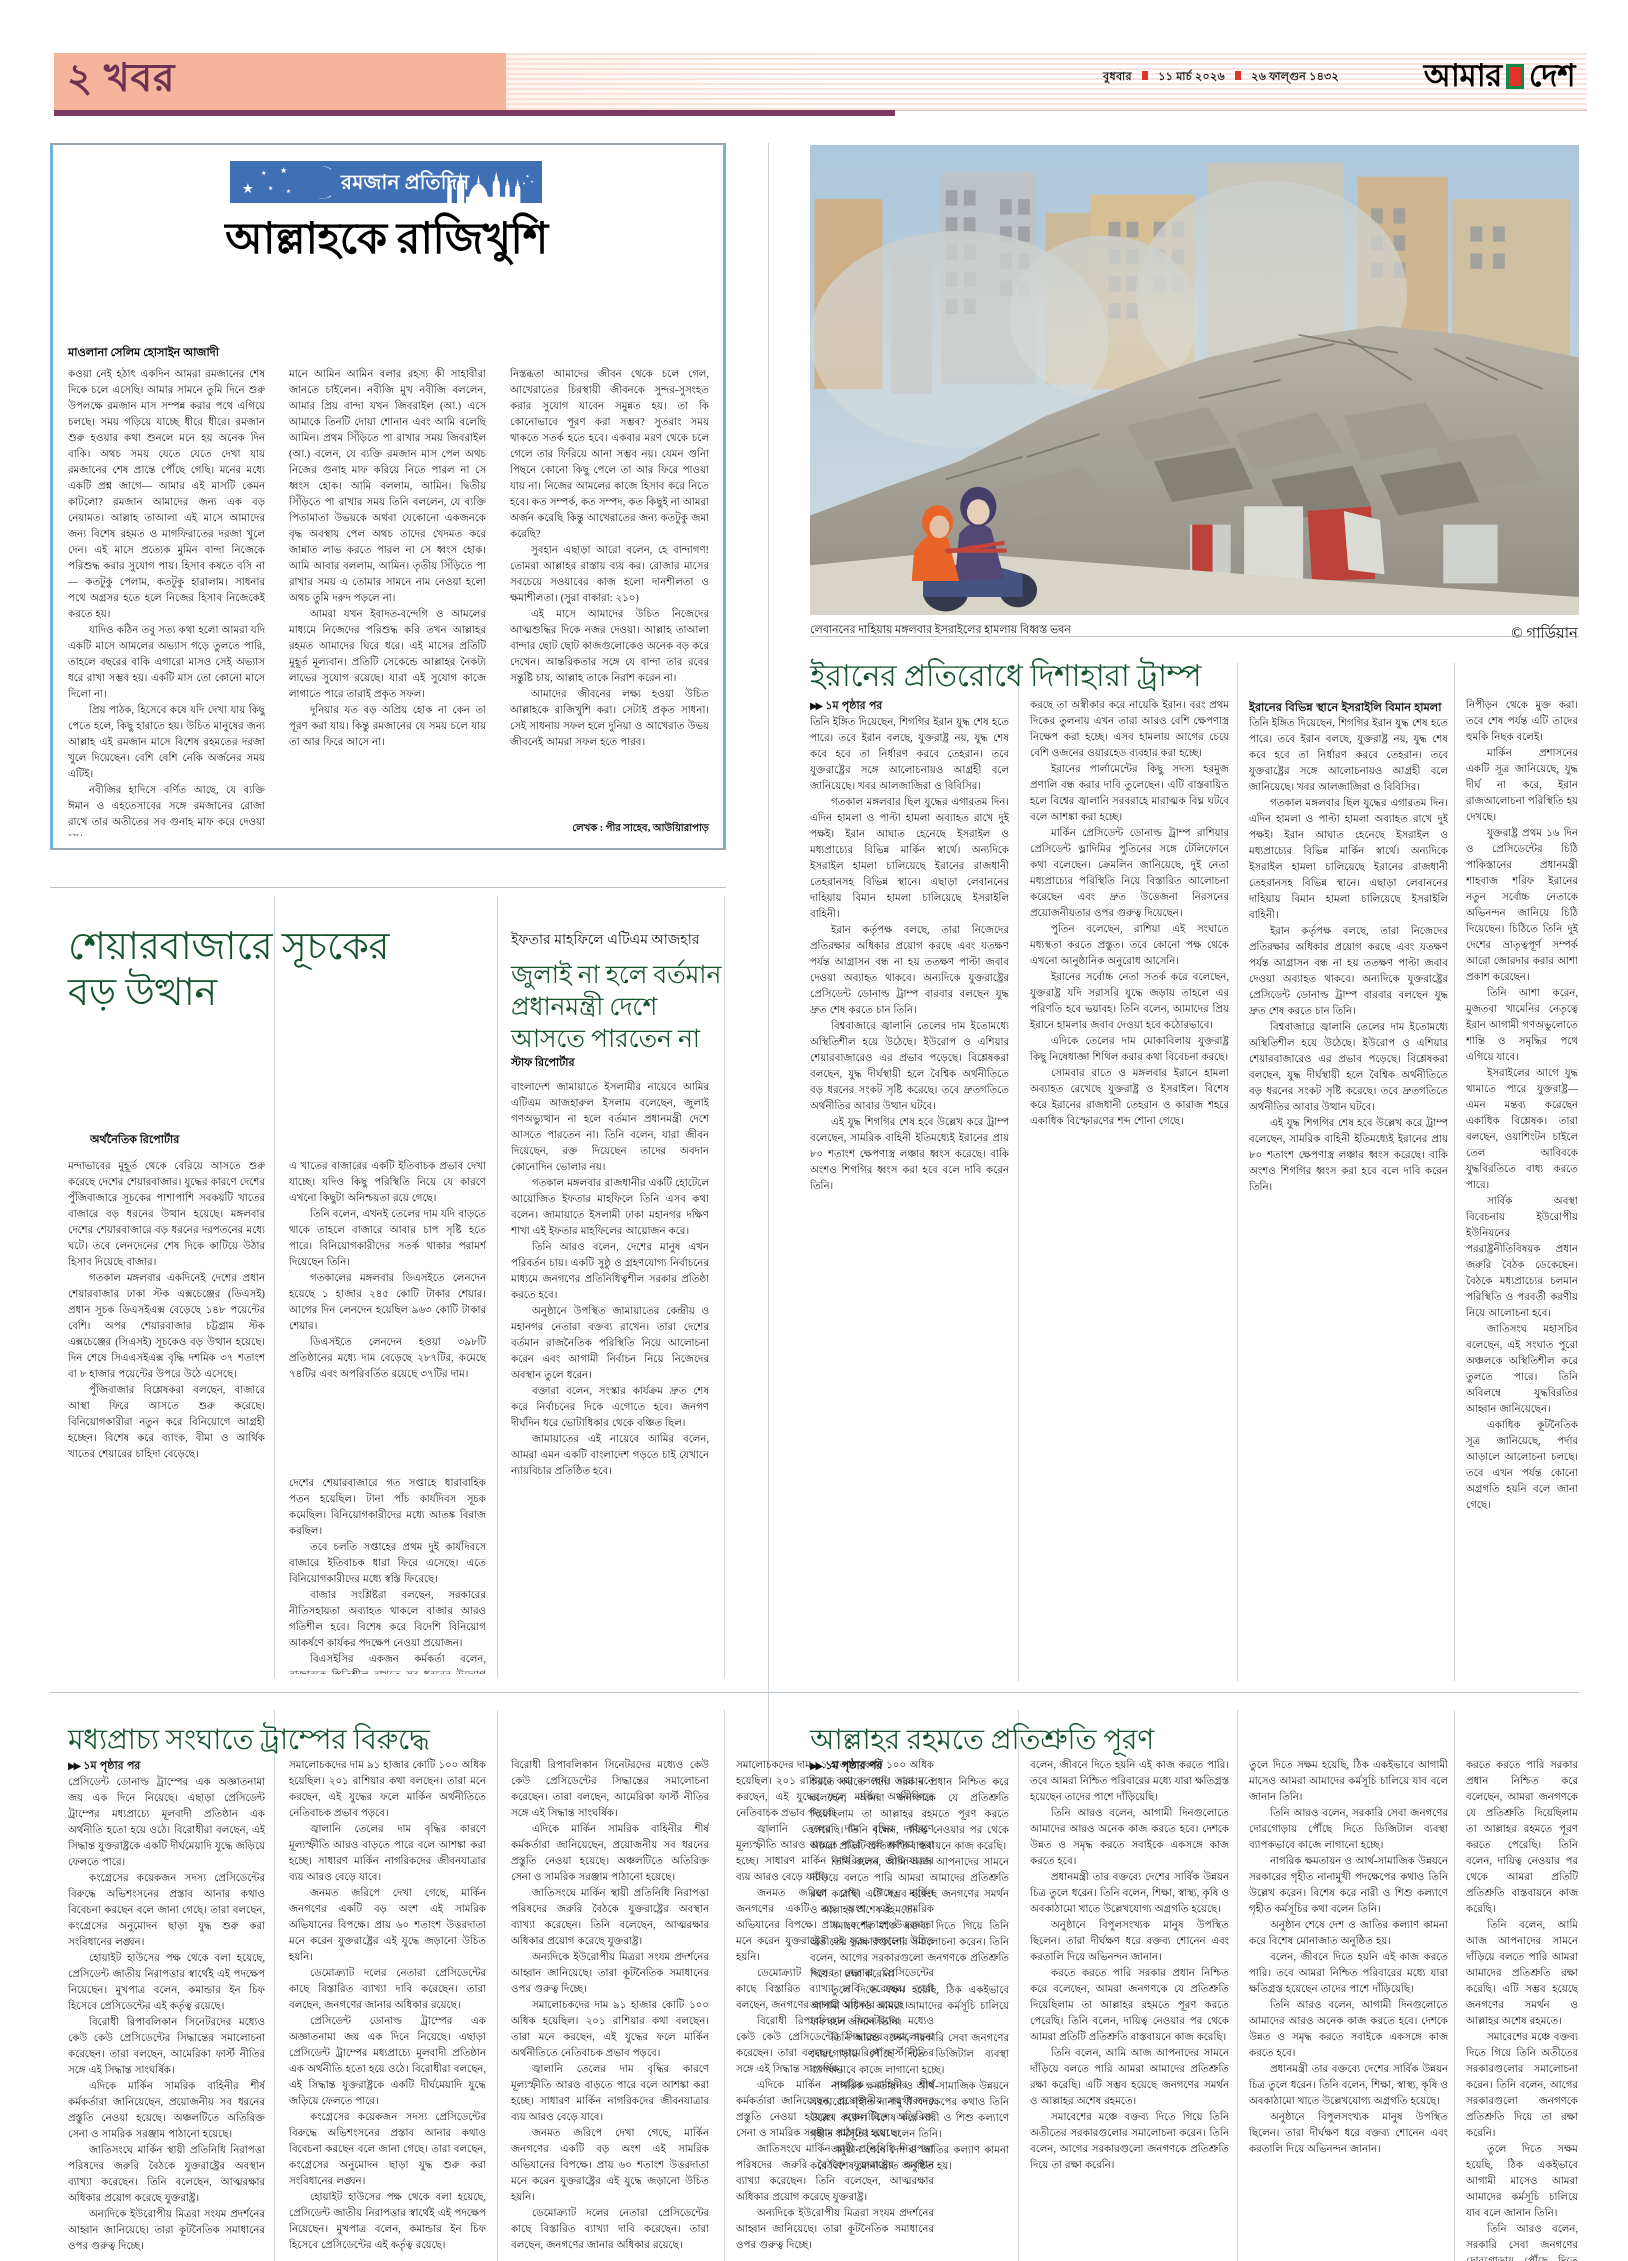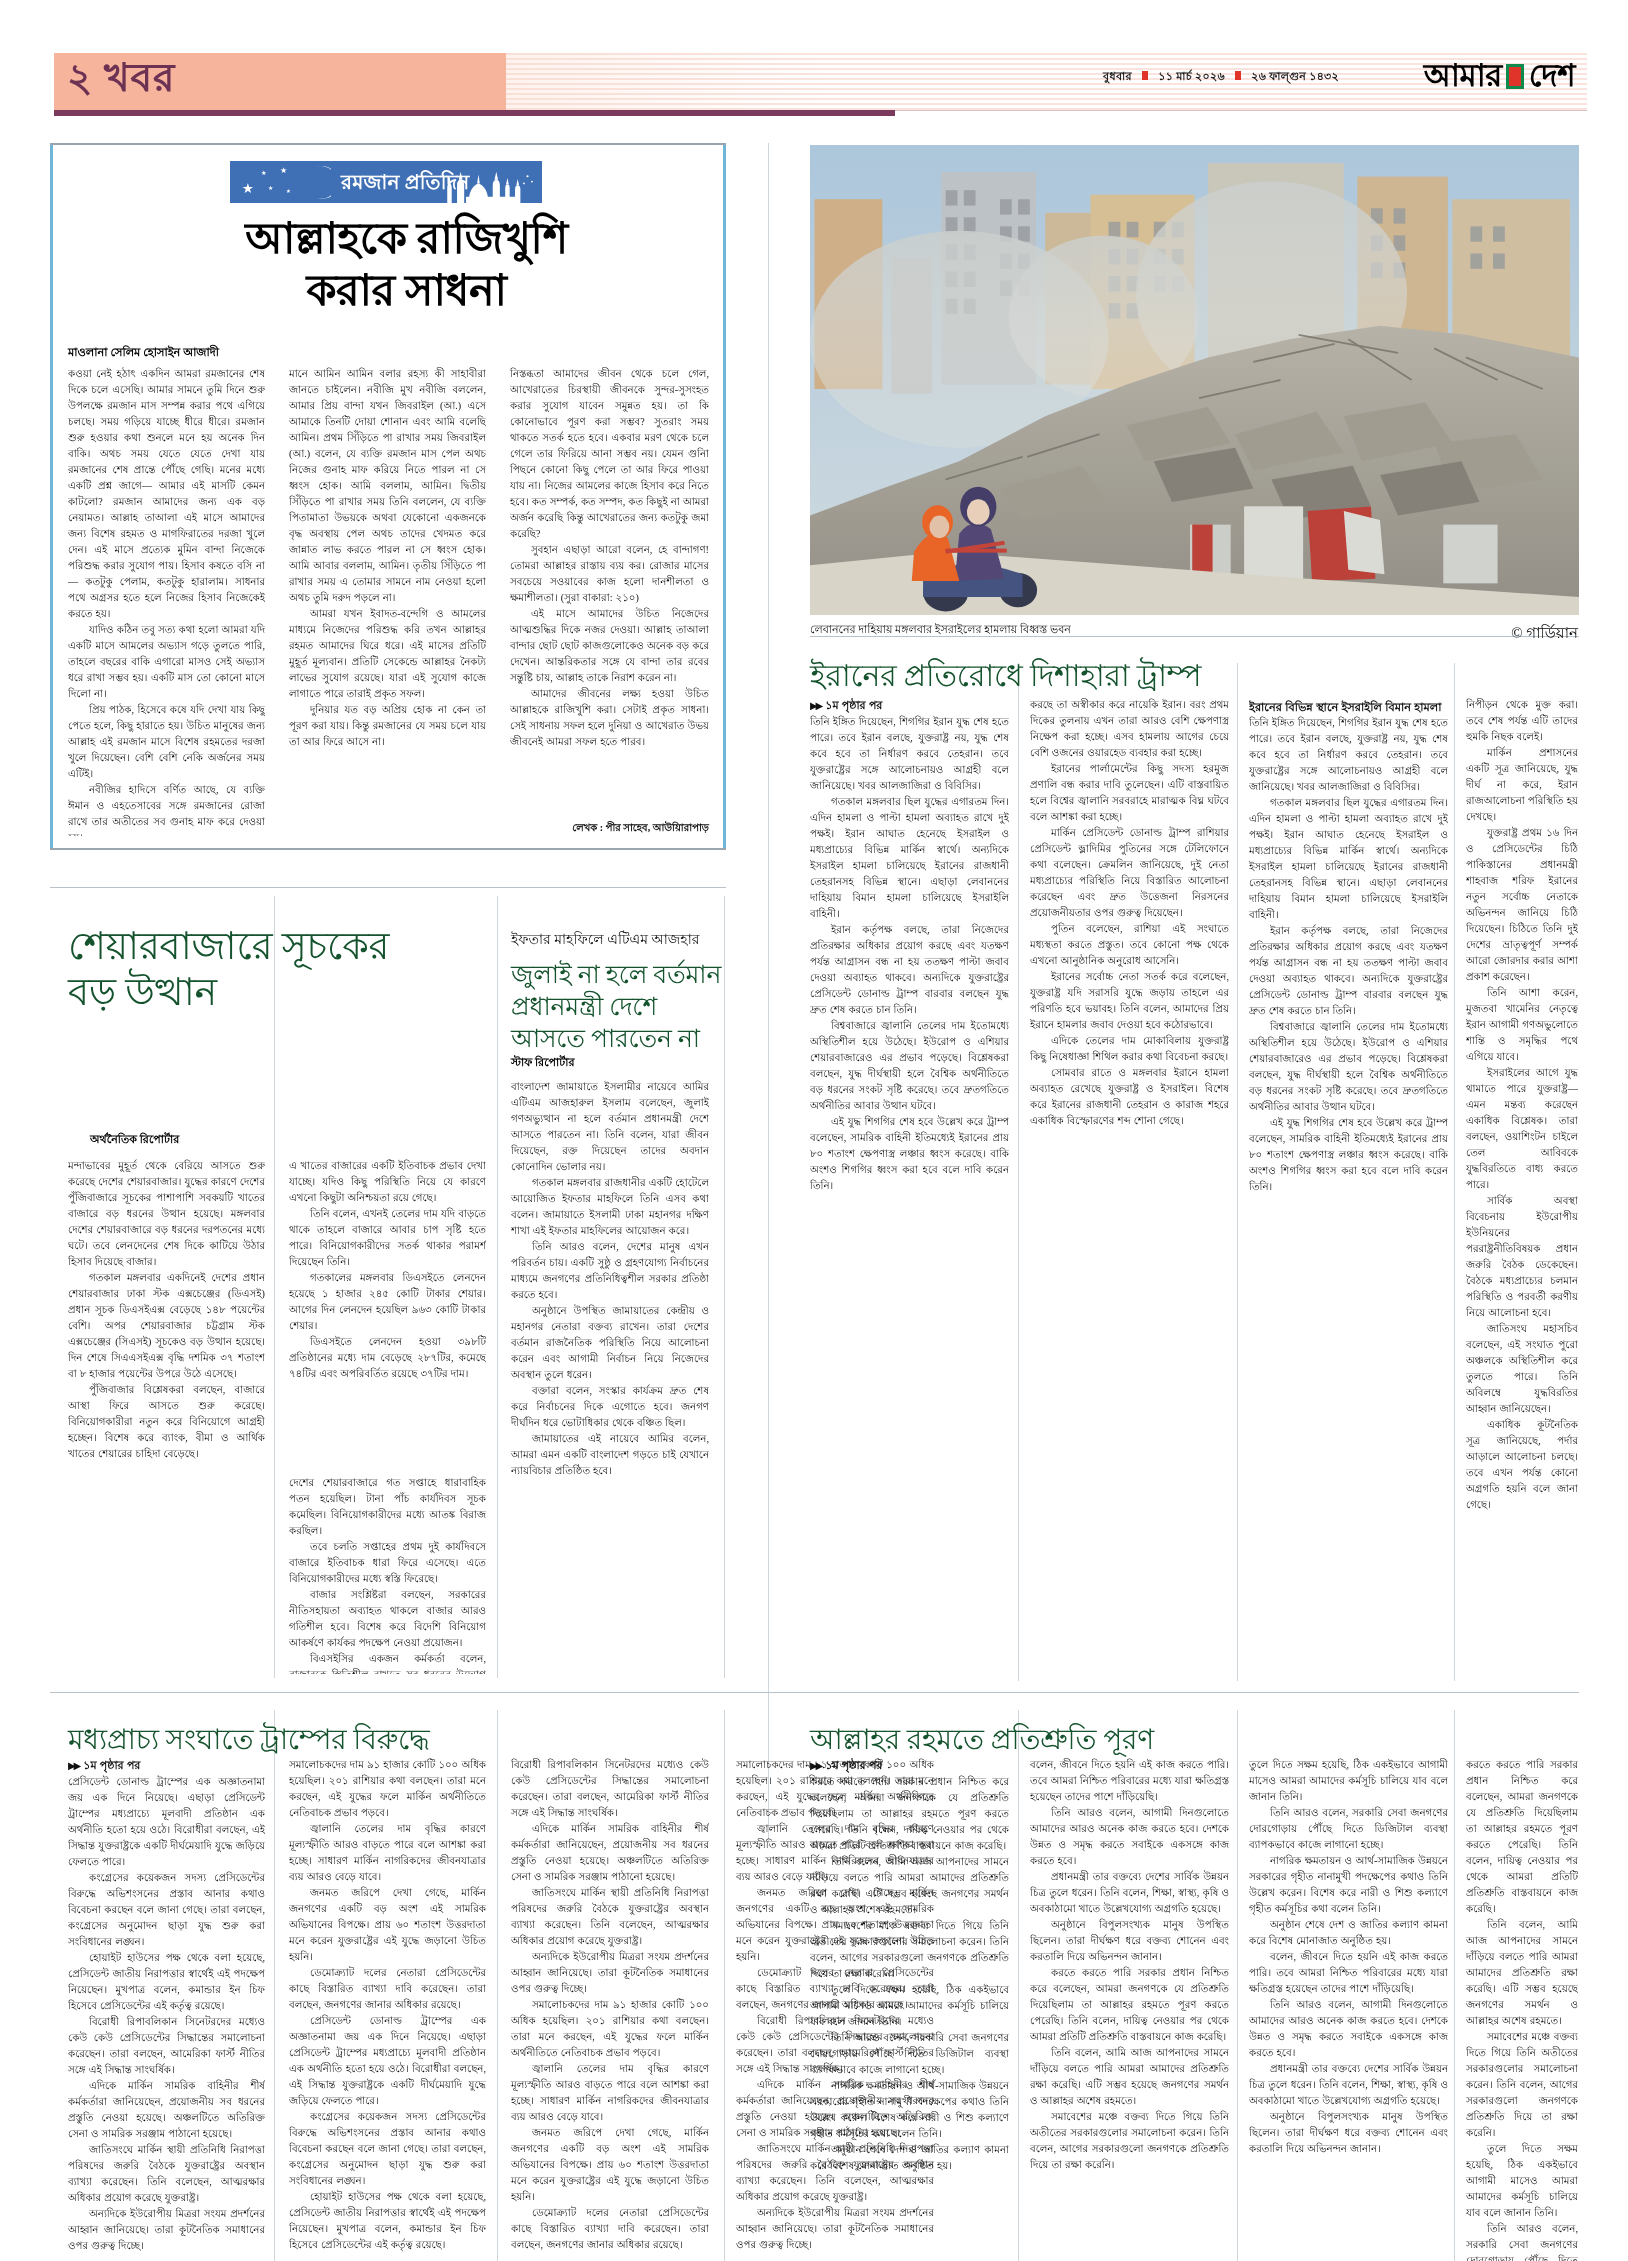--- a/index.html
+++ b/index.html
@@ -212,21 +212,20 @@
     position: absolute;
     left: 54px;
     top: 95px;
     width: 665px;
     text-align: center;
     font-size: 43px;
     font-weight: bold;
     line-height: 52px;
     letter-spacing: -0.5px;
     color: #000;
-    padding-left: 20px;
   }
   .ramadan-byline {
     position: absolute;
     left: 68px;
     top: 226px;
     font-size: 11.3px;
     font-weight: bold;
     color: #000;
     white-space: nowrap;
   }
@@ -394,21 +393,20 @@
       <g fill="#ffffff">
         <circle cx="188" cy="14" r="2.5"></circle>
         <circle cx="198" cy="26" r="2"></circle>
         <circle cx="180" cy="30" r="2"></circle>
       </g>
     </svg>
   </div>
 
   <div class="ramadan-headline">
     <div>আল্লাহকে রাজিখুশি</div>
-    <div>করার সাধনা</div>
   </div>
   <div class="ramadan-byline">মাওলানা সেলিম হোসাইন আজাদী</div>
 
   <div class="col" style="left:68px; top:248px; width:197px; height:470px;">
     <p class="noindent">কওয়া নেই হঠাৎ একদিন আমরা রমজানের শেষ দিকে চলে এসেছি। আমার সামনে তুমি দিনে শুরু উপলক্ষে রমজান মাস সম্পন্ন করার পথে এগিয়ে চলছে। সময় গড়িয়ে যাচ্ছে ধীরে ধীরে। রমজান শুরু হওয়ার কথা শুনলে মনে হয় অনেক দিন বাকি। অথচ সময় যেতে যেতে দেখা যায় রমজানের শেষ প্রান্তে পৌঁছে গেছি। মনের মধ্যে একটি প্রশ্ন জাগে— আমার এই মাসটি কেমন কাটলো? রমজান আমাদের জন্য এক বড় নেয়ামত। আল্লাহ তাআলা এই মাসে আমাদের জন্য বিশেষ রহমত ও মাগফিরাতের দরজা খুলে দেন। এই মাসে প্রত্যেক মুমিন বান্দা নিজেকে পরিশুদ্ধ করার সুযোগ পায়। হিসাব কষতে বসি না— কতটুকু পেলাম, কতটুকু হারালাম। সাধনার পথে অগ্রসর হতে হলে নিজের হিসাব নিজেকেই করতে হয়।</p>
       <p>যাদিও কঠিন তবু সত্য কথা হলো আমরা যদি একটি মাসে আমলের অভ্যাস গড়ে তুলতে পারি, তাহলে বছরের বাকি এগারো মাসও সেই অভ্যাস ধরে রাখা সম্ভব হয়। একটি মাস তো কোনো মাসে দিলো না।</p>
       <p>প্রিয় পাঠক, হিসেবে কষে যদি দেখা যায় কিছু পেতে হলে, কিছু হারাতে হয়। উচিত মানুষের জন্য আল্লাহ এই রমজান মাসে বিশেষ রহমতের দরজা খুলে দিয়েছেন। বেশি বেশি নেকি অর্জনের সময় এটিই।</p>
       <p>নবীজির হাদিসে বর্ণিত আছে, যে ব্যক্তি ঈমান ও এহতেসাবের সঙ্গে রমজানের রোজা রাখে তার অতীতের সব গুনাহ মাফ করে দেওয়া হয়।</p>
   </div>
   <div class="col" style="left:289px; top:248px; width:197px; height:470px;">

